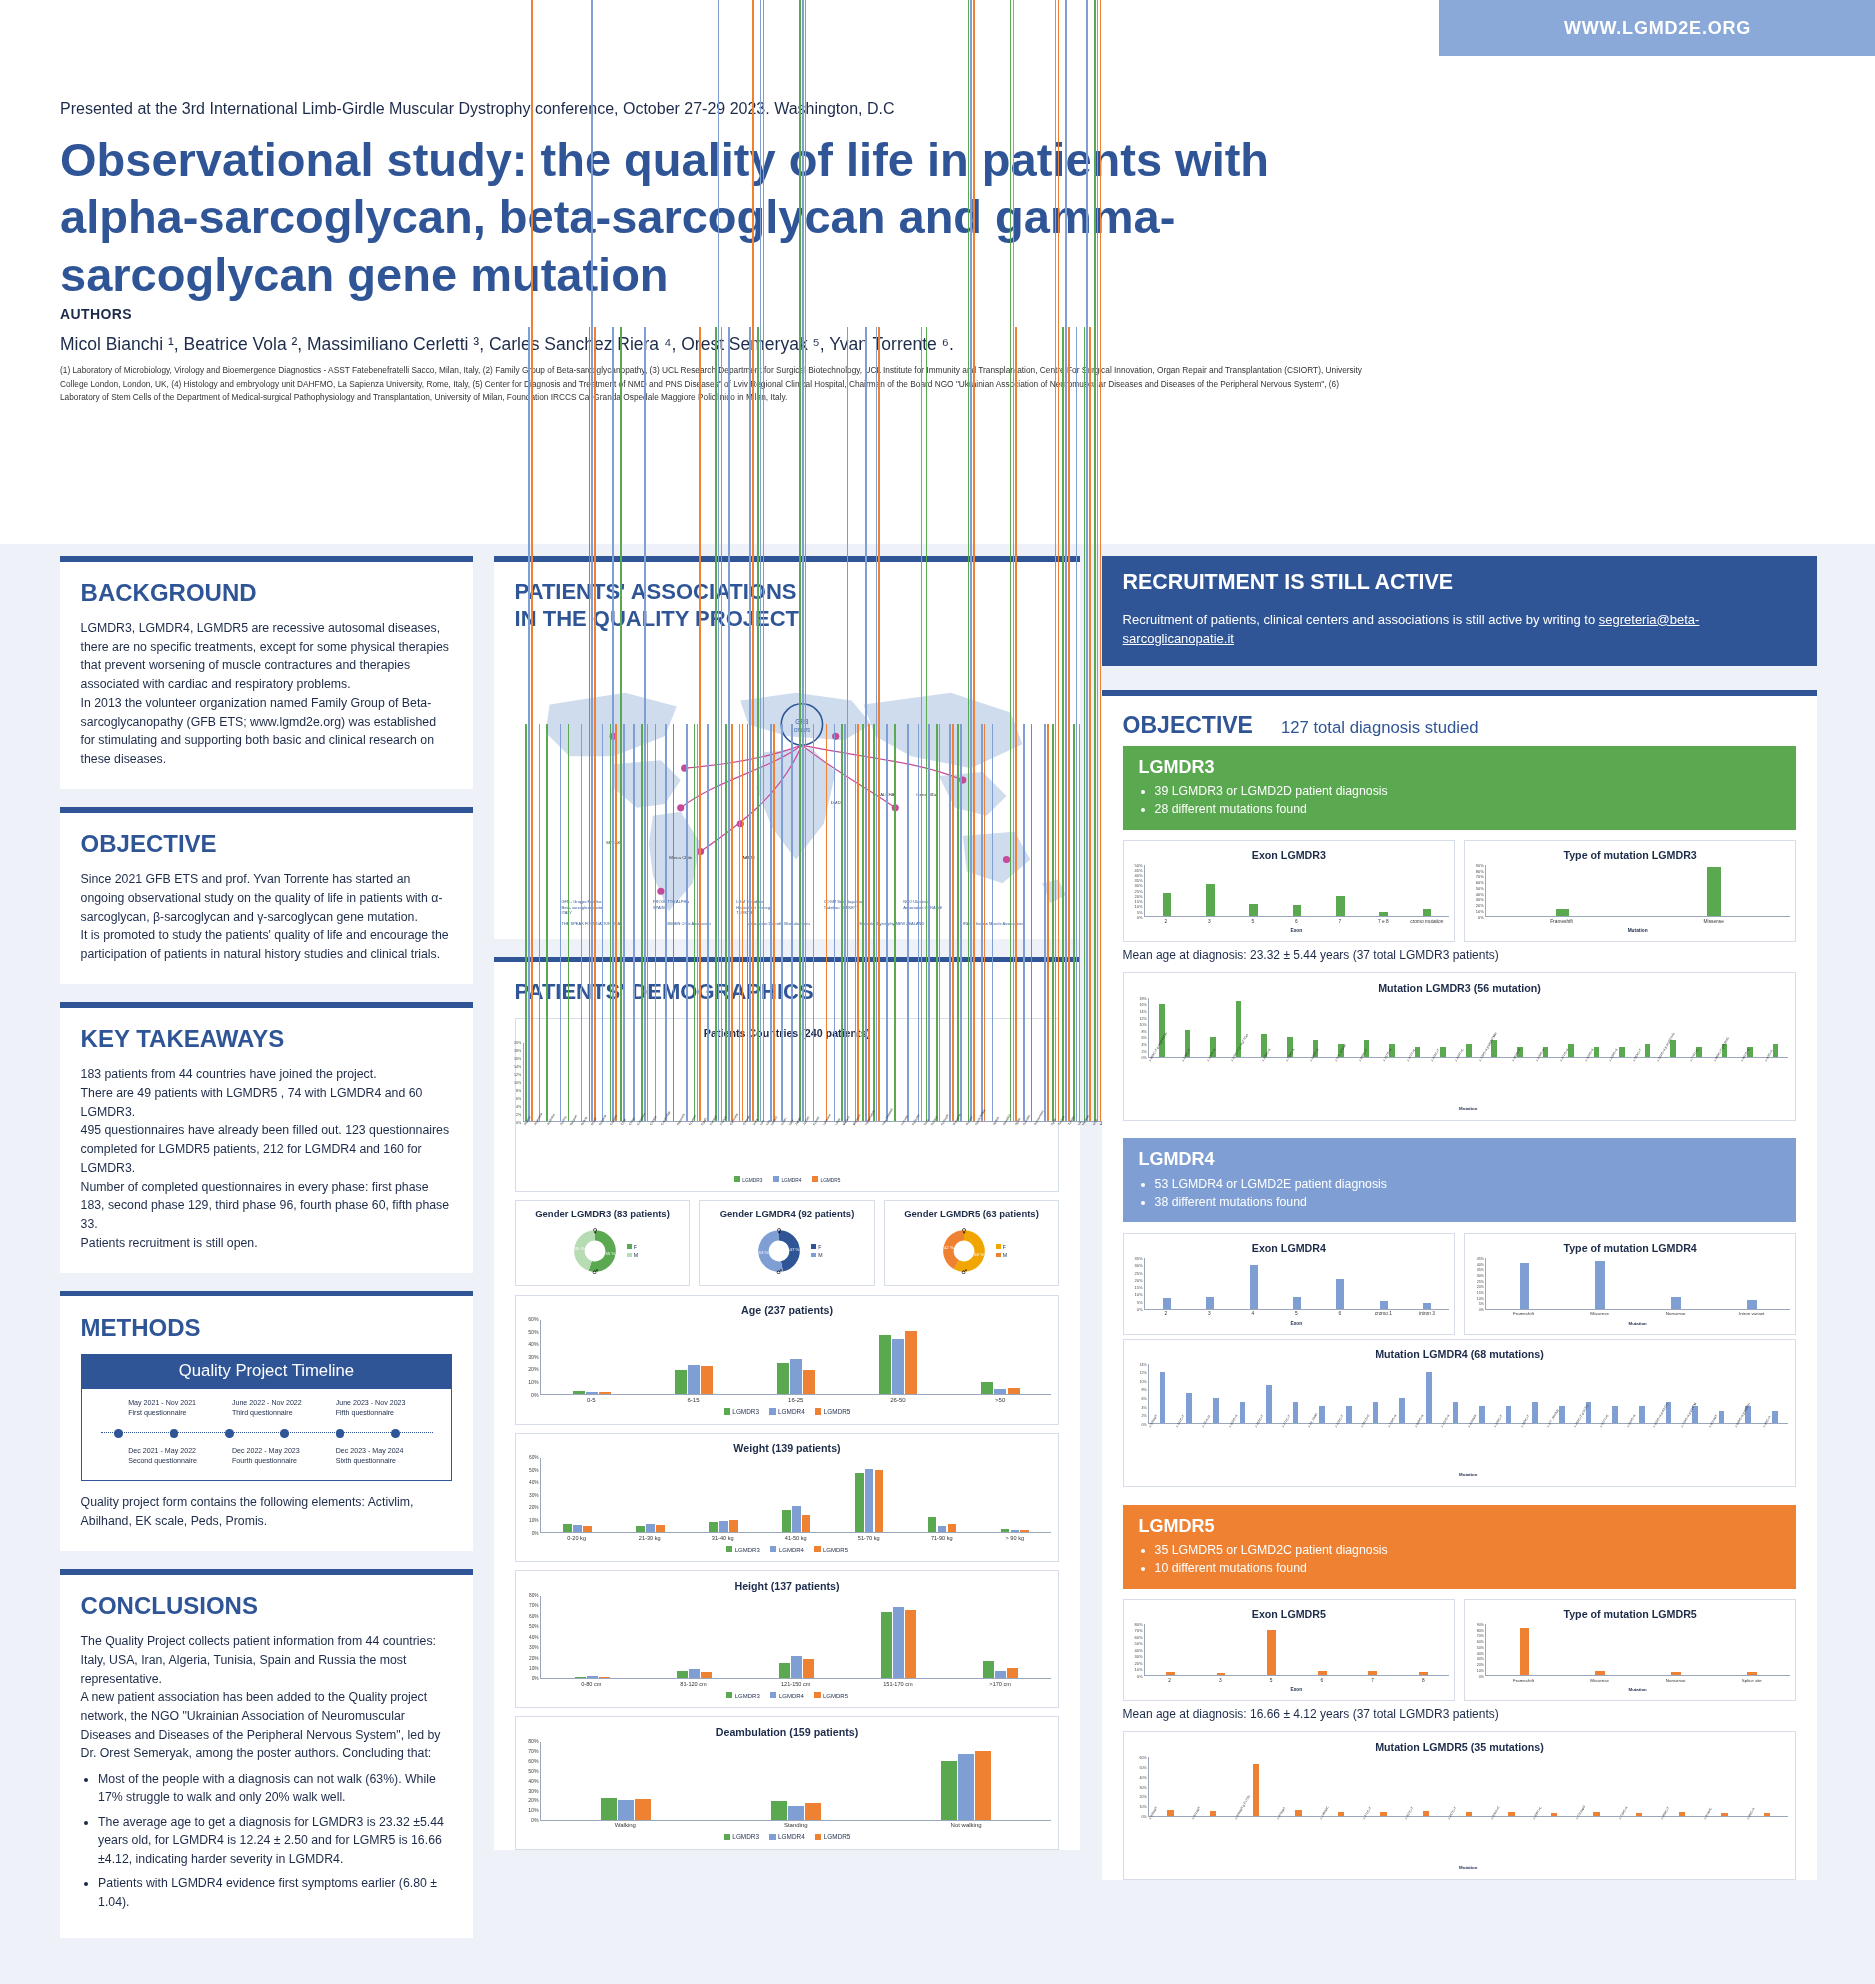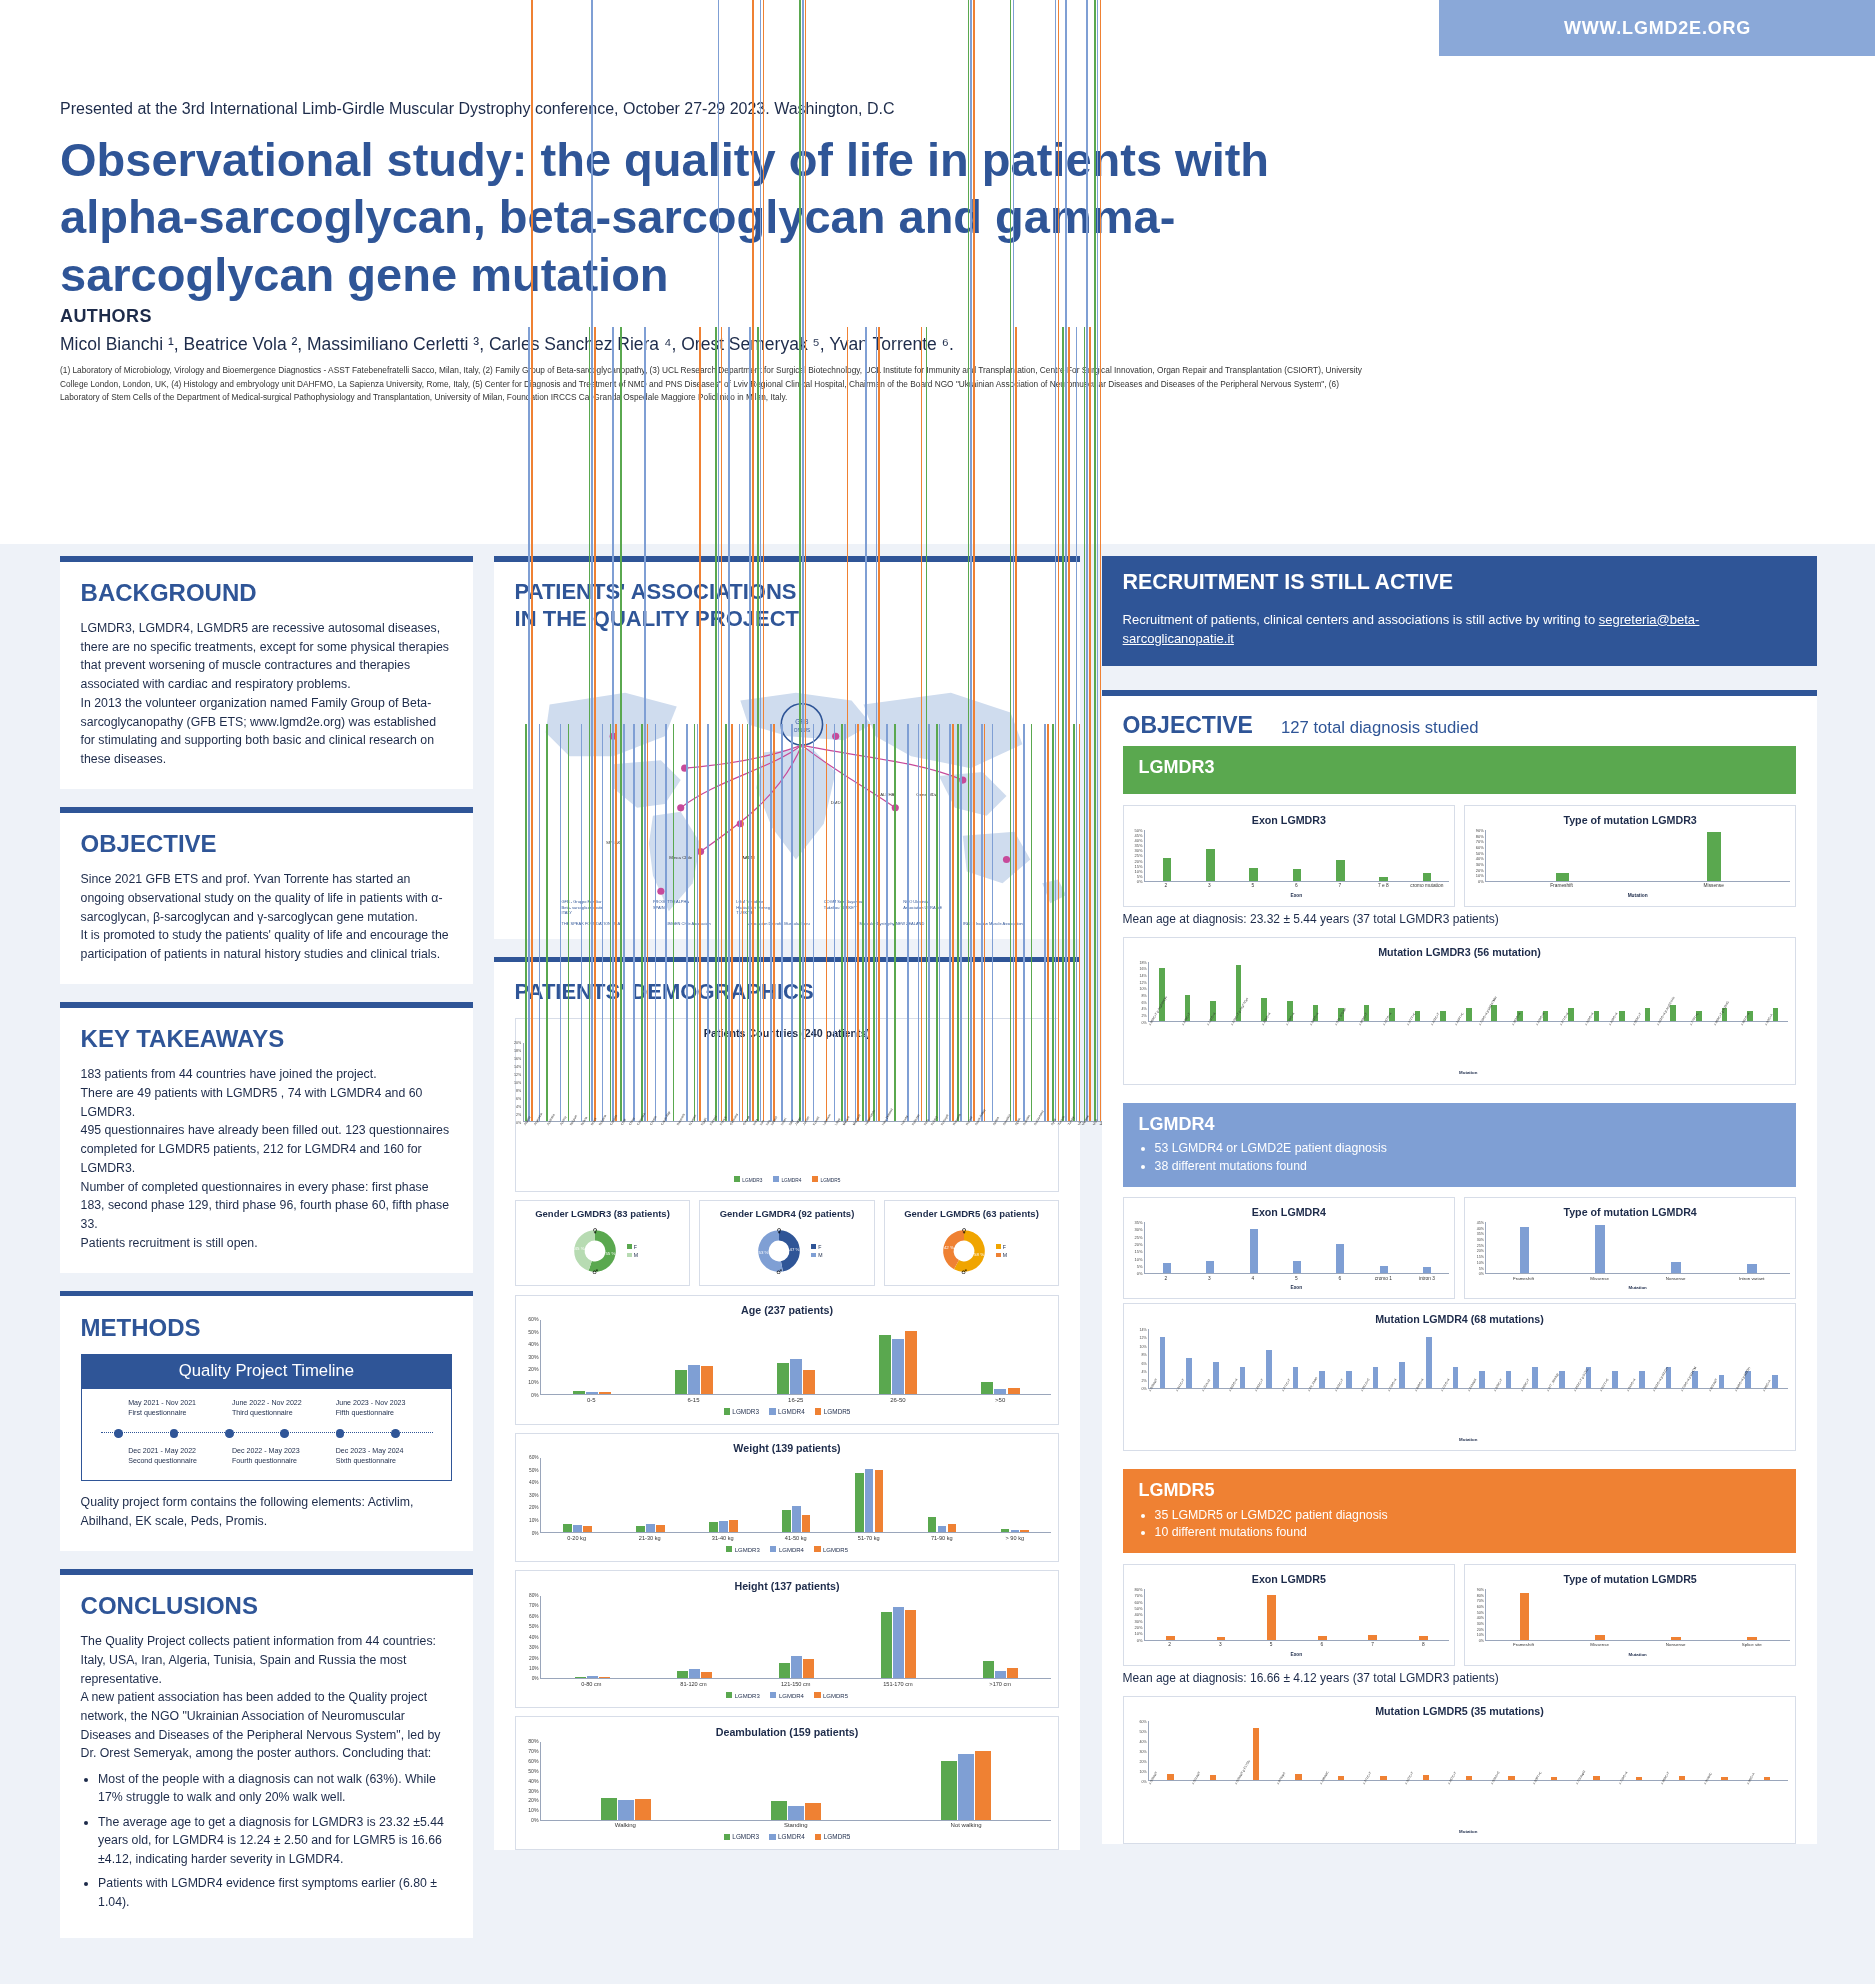--- a/index.html
+++ b/index.html
@@ -26,21 +26,21 @@
     background:#ffffff;
   }
   .presented {
     position:absolute; left:60px; top:44px; font-size:16px; color:#1d2b4a;
   }
   .title {
     position:absolute; left:60px; top:75px; width:1350px;
     font-size:47px; line-height:1.22; font-weight:bold; color:#2f5597;
   }
   .authors-label {
-    position:absolute; left:60px; top:250px; font-size:18px; font-weight:bold; letter-spacing:0.4px;
+    position:absolute; left:60px; top:250px; font-size:14px; font-weight:bold; letter-spacing:0.4px;
   }
   .authors {
     position:absolute; left:60px; top:278px; font-size:17.5px; color:#1d2b4a;
   }
   .affil {
     position:absolute; left:60px; top:308px; width:1310px;
     font-size:8.3px; line-height:1.65; color:#333;
   }
   .logo {
     position:absolute; right:64px; top:79px; width:246px; height:246px;
@@ -1012,20 +1012,24 @@
   <div class="card">
     <div class="topline"></div>
     <div class="diag-head">
       <div class="diag-title">OBJECTIVE</div>
       <div class="diag-sub">127 total diagnosis studied</div>
     </div>
 
     <div class="grp">
       <div class="grp-head g3">
         <div class="grp-name">LGMDR3</div>
+        <ul>
+          <li>39 LGMDR3 or LGMD2D patient diagnosis</li>
+          <li>28 different mutations found</li>
+        </ul>
       </div>
     </div>
     <div style="display:flex; gap:8.7px; margin:0 20.6px 4px 20.6px;">
       <div style="flex:1; border:0.8px solid #d7dde8; padding:8px 5.6px;">
         <div class="chart-title">Exon LGMDR3</div>
         <div class="bc" id="chart-exon-r3-body">
             <div style="display:flex">
               <div style="width:15px; height:52px; position:relative; font-size:4px; color:#444">
                 <div style="position:absolute; right:1.6px; bottom:-2.4px;">0%</div>
                 <div style="position:absolute; right:1.6px; bottom:2.8px;">5%</div>

